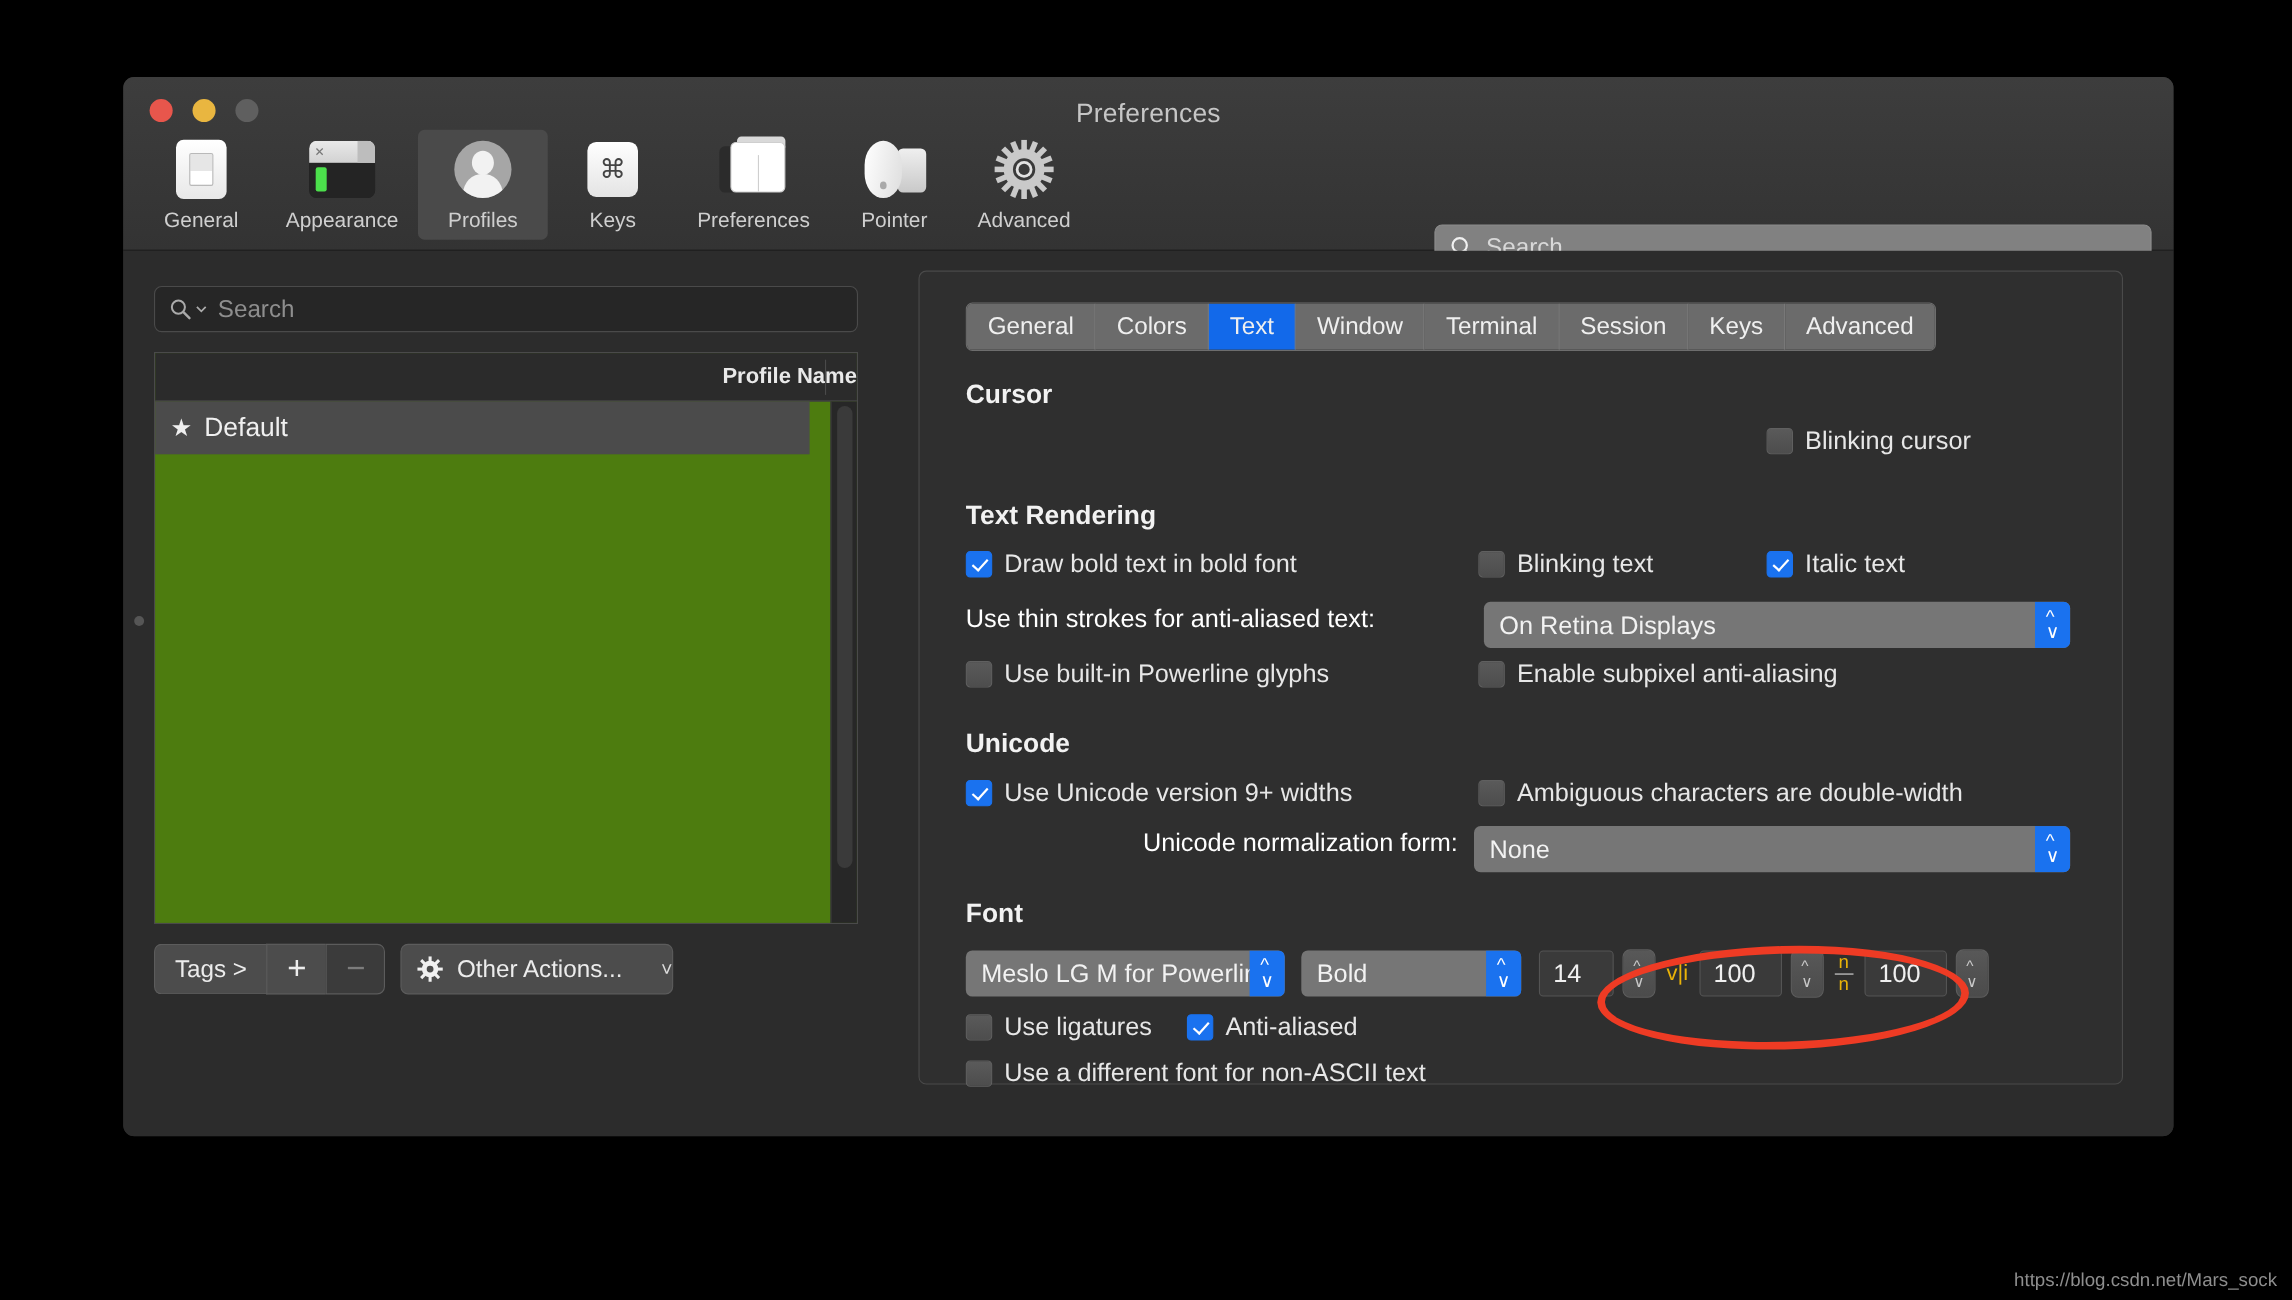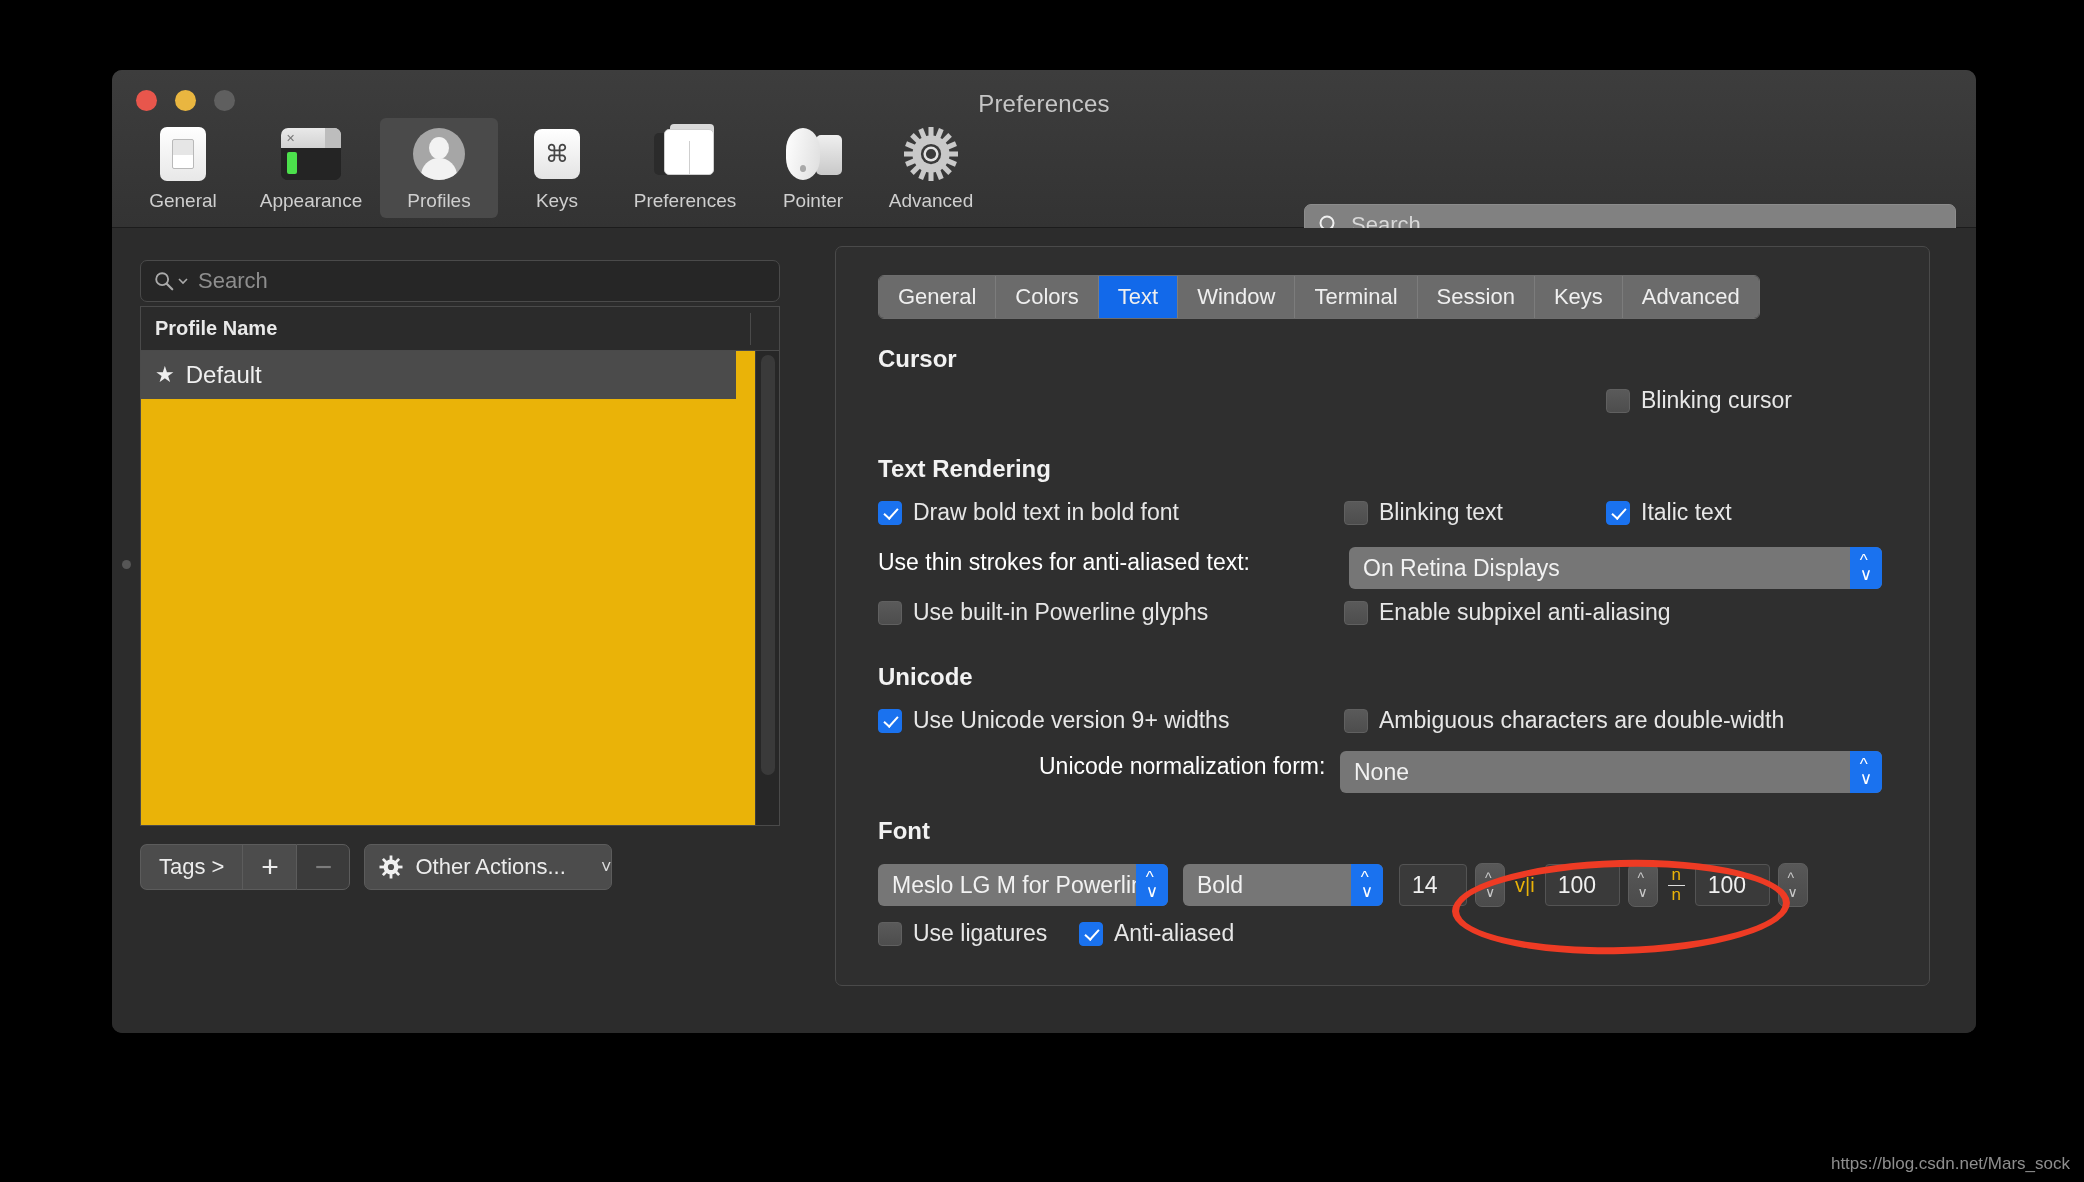--- a/index.html
+++ b/index.html
@@ -97,23 +97,23 @@
 
   
   #left { position:absolute; left:28px; top:32px; width:640px; bottom:0; }
   #prof-search {
     width: 640px; height: 42px; background:#262626; border:1px solid #4a4a4a;
     border-radius:7px; display:flex; align-items:center; padding:0 12px;
   }
   #prof-search .ph { color:#8e8e8e; font-size:22px; margin-left:9px; }
 
   #prof-table {
-    margin-top: 4px; width: 640px; height: 520px;
-    border:1px solid #4a4a4a; background:#eab308; overflow:hidden;
-    display:flex; flex-direction:column;
+    margin-top: 18px; width: 640px; height: 520px;
+    border:1px solid #4a4a4a; background:#4d7c0f; overflow:hidden;
+    display:flex; flex-direction:column;text-align:right;
   }
   #prof-head {
     height:44px; background:#2b2b2b; border-bottom:1px solid #4a4a4a;
     display:flex; align-items:center; position:relative;
   }
   #prof-head .th { color:#e9e9e9; font-size:20px; font-weight:bold; padding-left:14px; flex:1; }
   #prof-head .sep { position:absolute; right:28px; top:6px; width:1px; height:32px; background:#4a4a4a; }
   #prof-rows { flex:1; position:relative; }
   .prof-row {
     height:48px; display:flex; align-items:center; padding-left:14px;
@@ -517,20 +517,24 @@
       </div>
 
       <div class="section row" style="top:673px;">
         <span class="checkbox"></span>
         <span class="ck-label">Use ligatures</span>
       </div>
       <div class="section row" style="top:673px; left:243px;">
         <span class="checkbox on"></span>
         <span class="ck-label">Anti-aliased</span>
       </div>
+      <div class="section row" style="top:715px;">
+        <span class="checkbox"></span>
+        <span class="ck-label">Use a different font for non-ASCII text</span>
+      </div>
 
       <div id="annot"></div>
 
     </div>
   </div>
 </div>
 
 <div id="watermark">https://blog.csdn.net/Mars_sock</div>
 
 </body></html>

